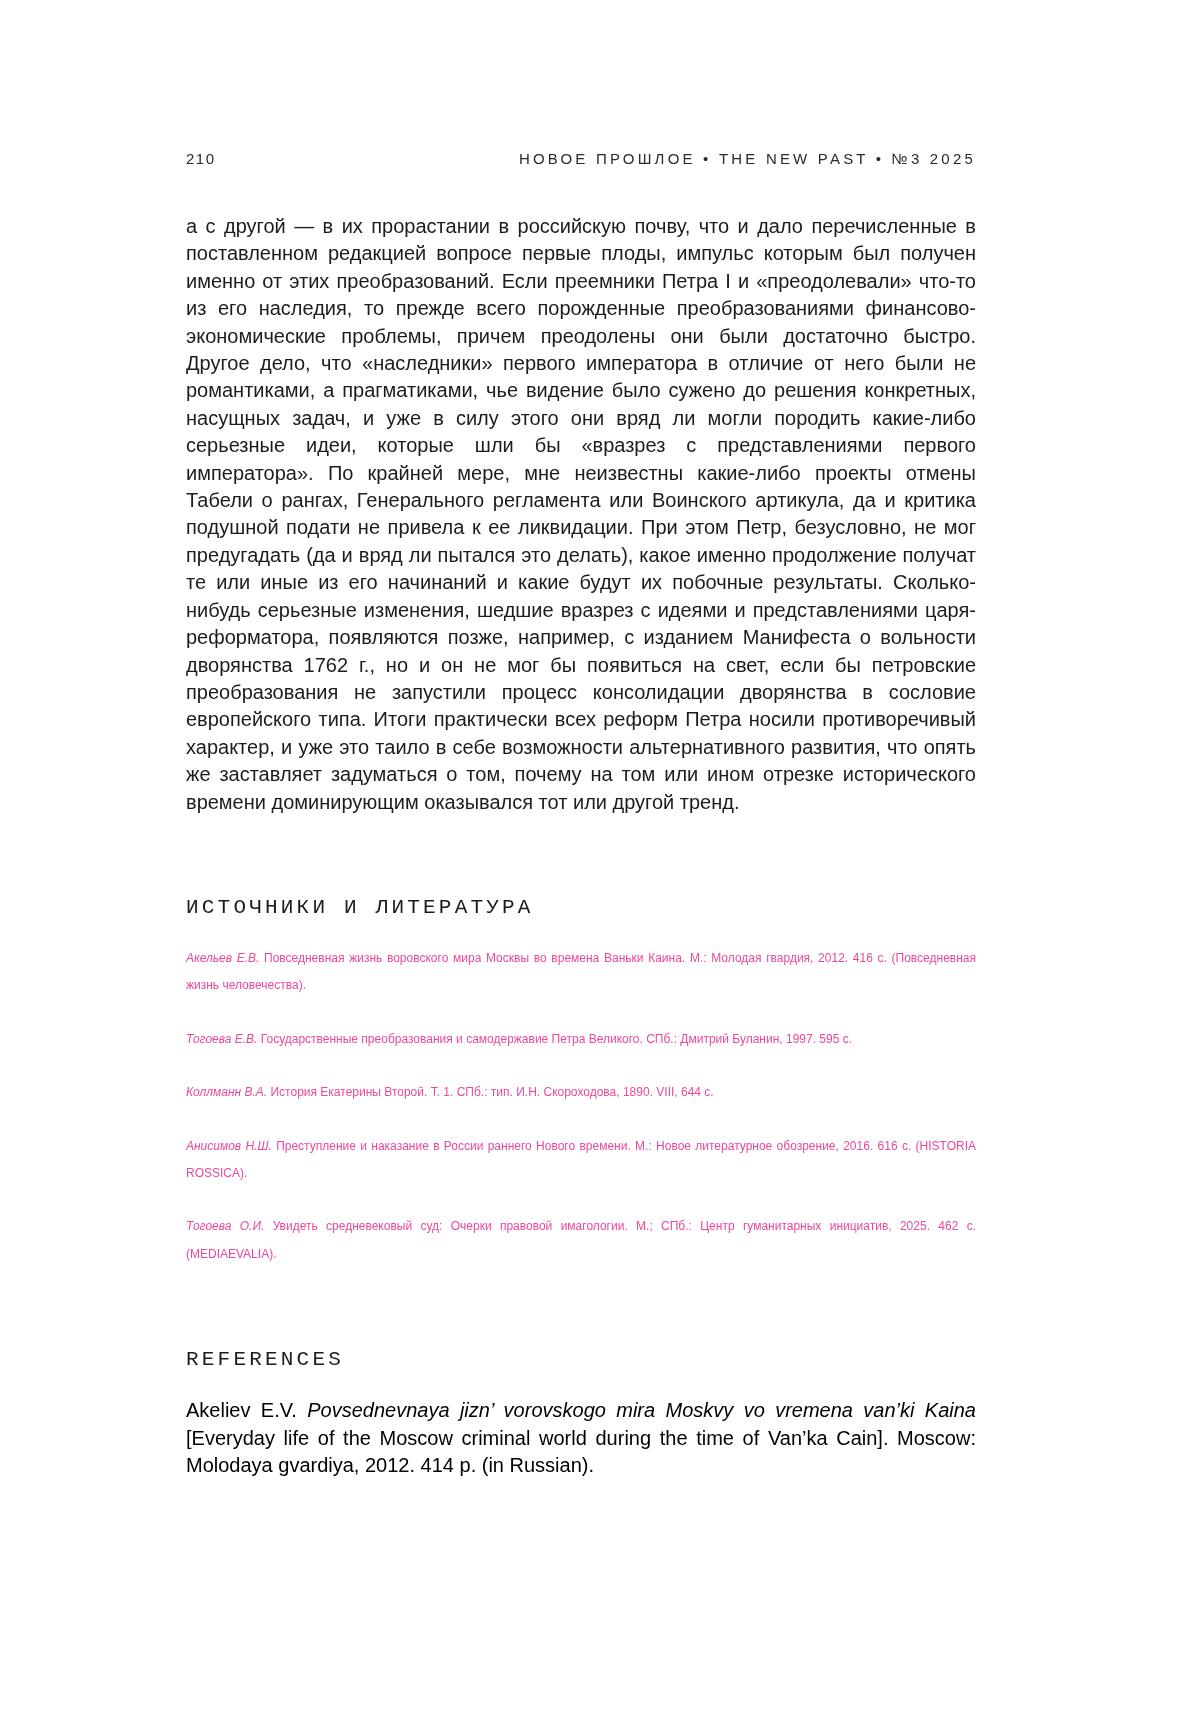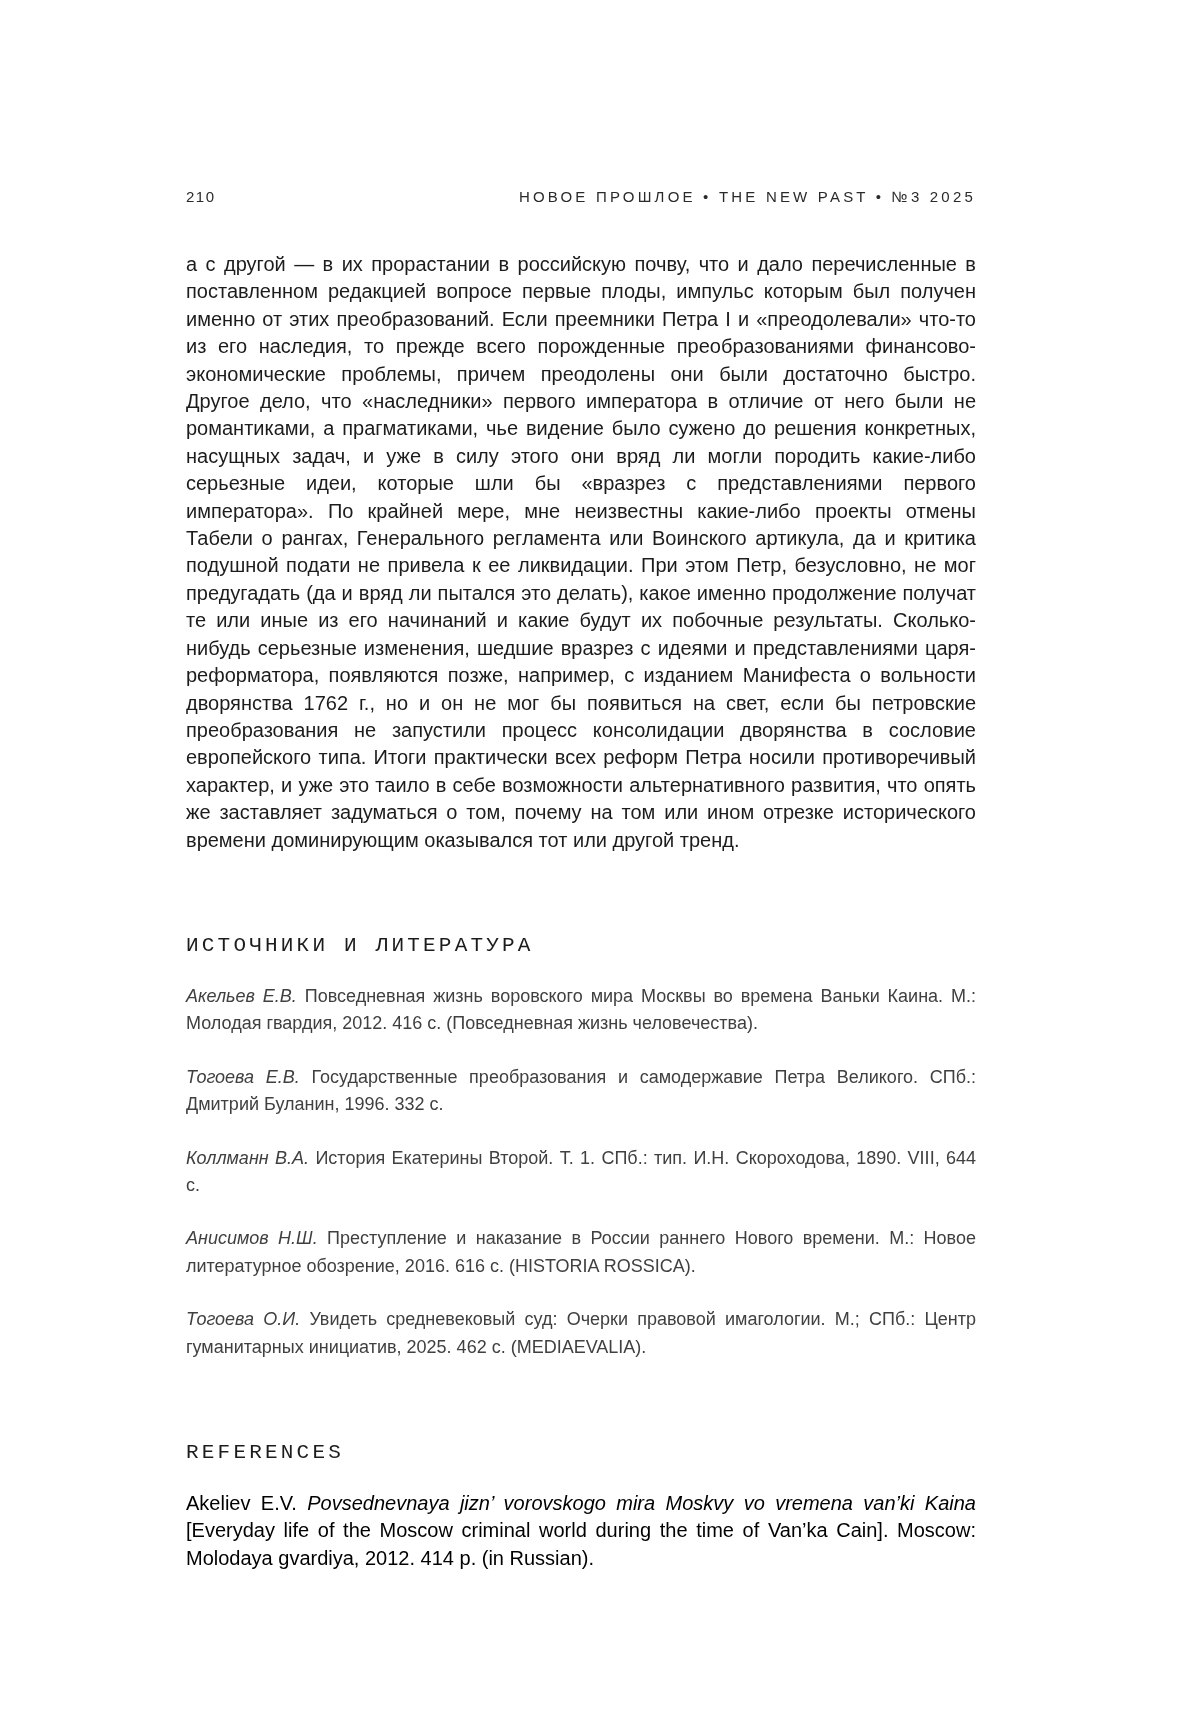--- a/index.html
+++ b/index.html
@@ -24,21 +24,20 @@
     align-items: baseline;
     font-size: 15px;
     color: #2a2a2a;
   }
   .page-number {
     letter-spacing: 1.5px;
   }
   .journal-title {
     letter-spacing: 3.2px;
     white-space: nowrap;
-    margin-top: 38px;
   }
   .body-text {
     margin: 46px 0 12px 0;
     font-size: 20px;
     line-height: 27.4px;
     text-align: justify;
     color: #1c1c1c;
   }
   .section-heading {
     margin: 80px 0 0 0;
@@ -46,24 +45,24 @@
     font-weight: normal;
     letter-spacing: 3.2px;
     color: #1c1c1c;
     font-family: Liberation Mono, monospace;
   }
   .bib-list {
     margin-top: 8px;
   }
   .bib-entry {
     margin: 26px 0 0 0;
-    font-size: 18px;
+    font-size: 12px;
     line-height: 27.4px;
     text-align: justify;
-    color: #404040;
+    color: #ec4899;
   }
   .ref-list {
     margin-top: 8px;
   }
   .ref-entry {
     margin: 26px 0 0 0;
     font-size: 20px;
     line-height: 27.4px;
     text-align: justify;
     color: #000000;
@@ -83,21 +82,21 @@
   </header>
 
   <main>
 
     <p class="body-text">а с другой — в их прорастании в российскую почву, что и дало перечисленные в поставленном редакцией вопросе первые плоды, импульс которым был получен именно от этих преобразований. Если преемники Петра I и «преодолевали» что-то из его наследия, то прежде всего порожденные преобразованиями финансово-экономические проблемы, причем преодолены они были достаточно быстро. Другое дело, что «наследники» первого императора в отличие от него были не романтиками, а прагматиками, чье видение было сужено до решения конкретных, насущных задач, и уже в силу этого они вряд ли могли породить какие-либо серьезные идеи, которые шли бы «вразрез с представлениями первого императора». По крайней мере, мне неизвестны какие-либо проекты отмены Табели о рангах, Генерального регламента или Воинского артикула, да и критика подушной подати не привела к ее ликвидации. При этом Петр, безусловно, не мог предугадать (да и вряд ли пытался это делать), какое именно продолжение получат те или иные из его начинаний и какие будут их побочные результаты. Сколько-нибудь серьезные изменения, шедшие вразрез с идеями и представлениями царя-реформатора, появляются позже, например, с изданием Манифеста о вольности дворянства 1762 г., но и он не мог бы появиться на свет, если бы петровские преобразования не запустили процесс консолидации дворянства в сословие европейского типа. Итоги практически всех реформ Петра носили противоречивый характер, и уже это таило в себе возможности альтернативного развития, что опять же заставляет задуматься о том, почему на том или ином отрезке исторического времени доминирующим оказывался тот или другой тренд.</p>
 
     <h2 class="section-heading">ИСТОЧНИКИ И ЛИТЕРАТУРА</h2>
 
     <div class="bib-list">
       <p class="bib-entry"><span class="italic">Акельев Е.В.</span><span> Повседневная жизнь воровского мира Москвы во времена Ваньки Каина. М.: Молодая гвардия, 2012. 416 с. (Повседневная жизнь человечества).</span></p>
-      <p class="bib-entry"><span class="italic">Тогоева Е.В.</span><span> Государственные преобразования и самодержавие Петра Великого. СПб.: Дмитрий Буланин, 1996. 332 с.</span></p>
+      <p class="bib-entry"><span class="italic">Тогоева Е.В.</span><span> Государственные преобразования и самодержавие Петра Великого. СПб.: Дмитрий Буланин, 1997. 595 с.</span></p>
       <p class="bib-entry"><span class="italic">Коллманн В.А.</span><span> История Екатерины Второй. Т. 1. СПб.: тип. И.Н. Скороходова, 1890. VIII, 644 с.</span></p>
       <p class="bib-entry"><span class="italic">Анисимов Н.Ш.</span><span> Преступление и наказание в России раннего Нового времени. М.: Новое литературное обозрение, 2016. 616 с. (HISTORIA ROSSICA).</span></p>
       <p class="bib-entry"><span class="italic">Тогоева О.И.</span><span> Увидеть средневековый суд: Очерки правовой имагологии. М.; СПб.: Центр гуманитарных инициатив, 2025. 462 с. (MEDIAEVALIA).</span></p>
     </div>
 
     <h2 class="section-heading">REFERENCES</h2>
 
     <div class="ref-list">
       <p class="ref-entry"><span>Akeliev E.V.</span><span class="italic"> Povsednevnaya jizn’ vorovskogo mira Moskvy vo vremena van’ki Kaina</span><span> [Everyday life of the Moscow criminal world during the time of Van’ka Cain]. Moscow: Molodaya gvardiya, 2012. 414 p. (in Russian).</span></p>
     </div>

